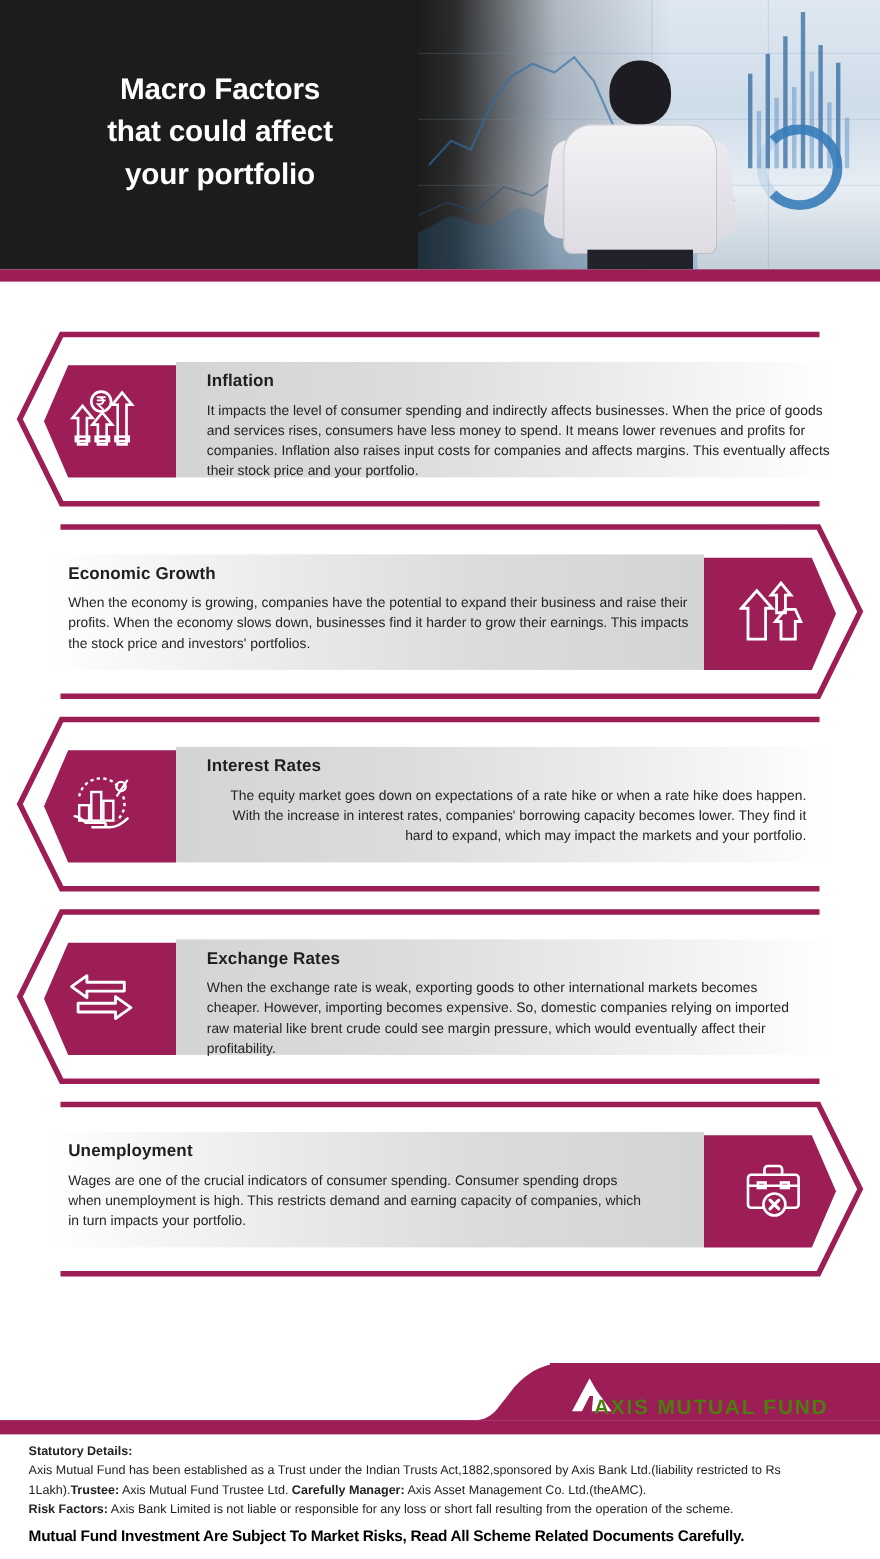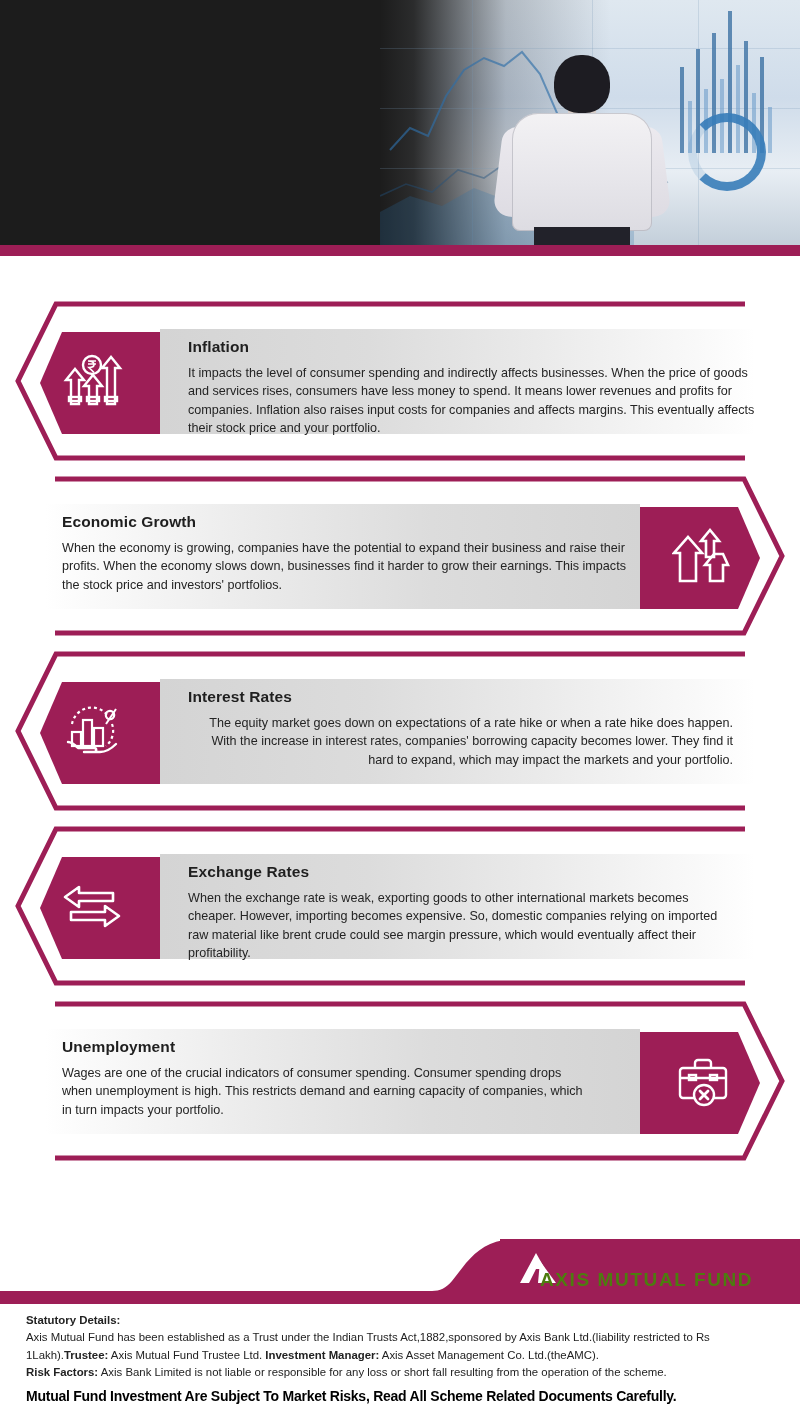--- a/index.html
+++ b/index.html
@@ -245,20 +245,25 @@
       </div>
       <div class="person">
         <div class="p-arm-l"></div>
         <div class="p-arm-r"></div>
         <div class="p-neck"></div>
         <div class="p-body"></div>
         <div class="p-head"></div>
         <div class="p-belt"></div>
       </div>
     </div>
+    <div class="hero-title">
+      <div>Macro Factors</div>
+      <div>that could affect</div>
+      <div>your portfolio</div>
+    </div>
   </div>
   <div class="hero-rule"></div>
 
   <div class="sections">
 
     <div class="section left">
       <svg class="frame" width="800" height="170">
         <path d="M100,8 L745,8" stroke="#9d1e56" stroke-width="5" fill="none"></path>
         <path d="M100,162 L745,162" stroke="#9d1e56" stroke-width="5" fill="none"></path>
         <path d="M100,8 L56,8 L18,85 L56,162 L100,162" stroke="#9d1e56" stroke-width="5" fill="none"></path>
@@ -379,18 +384,18 @@
         <path d="M520,44 L536,14 L545,30 L536,30 L529,44 Z" fill="#ffffff"></path>
         <path d="M540,22 L556,44 L538,44 Z" fill="#ffffff"></path>
       </g>
     </svg>
     <div class="logo-text">AXIS MUTUAL FUND</div>
   </div>
   <div class="footer-rule"></div>
 
   <div class="disclaimer">
     <span class="head">Statutory Details:</span>
-    <p><span>Axis Mutual Fund has been established as a Trust under the Indian Trusts Act,1882,sponsored by Axis Bank Ltd.(liability restricted to Rs 1Lakh).</span><b>Trustee:</b><span> Axis Mutual Fund Trustee Ltd. </span><b>Investment Manager:</b><span> Axis Asset Management Co. Ltd.(theAMC).</span></p>
+    <p><span>Axis Mutual Fund has been established as a Trust under the Indian Trusts Act,1882,sponsored by Axis Bank Ltd.(liability restricted to Rs 1Lakh).</span><b>Trustee:</b><span> Axis Mutual Fund Trustee Ltd. </span><b>Carefully Manager:</b><span> Axis Asset Management Co. Ltd.(theAMC).</span></p>
     <p><b>Risk Factors:</b><span> Axis Bank Limited is not liable or responsible for any loss or short fall resulting from the operation of the scheme.</span></p>
     <p class="risk-line">Mutual Fund Investment Are Subject To Market Risks, Read All Scheme Related Documents Carefully.</p>
   </div>
 
 </div>
 
 </body></html>

